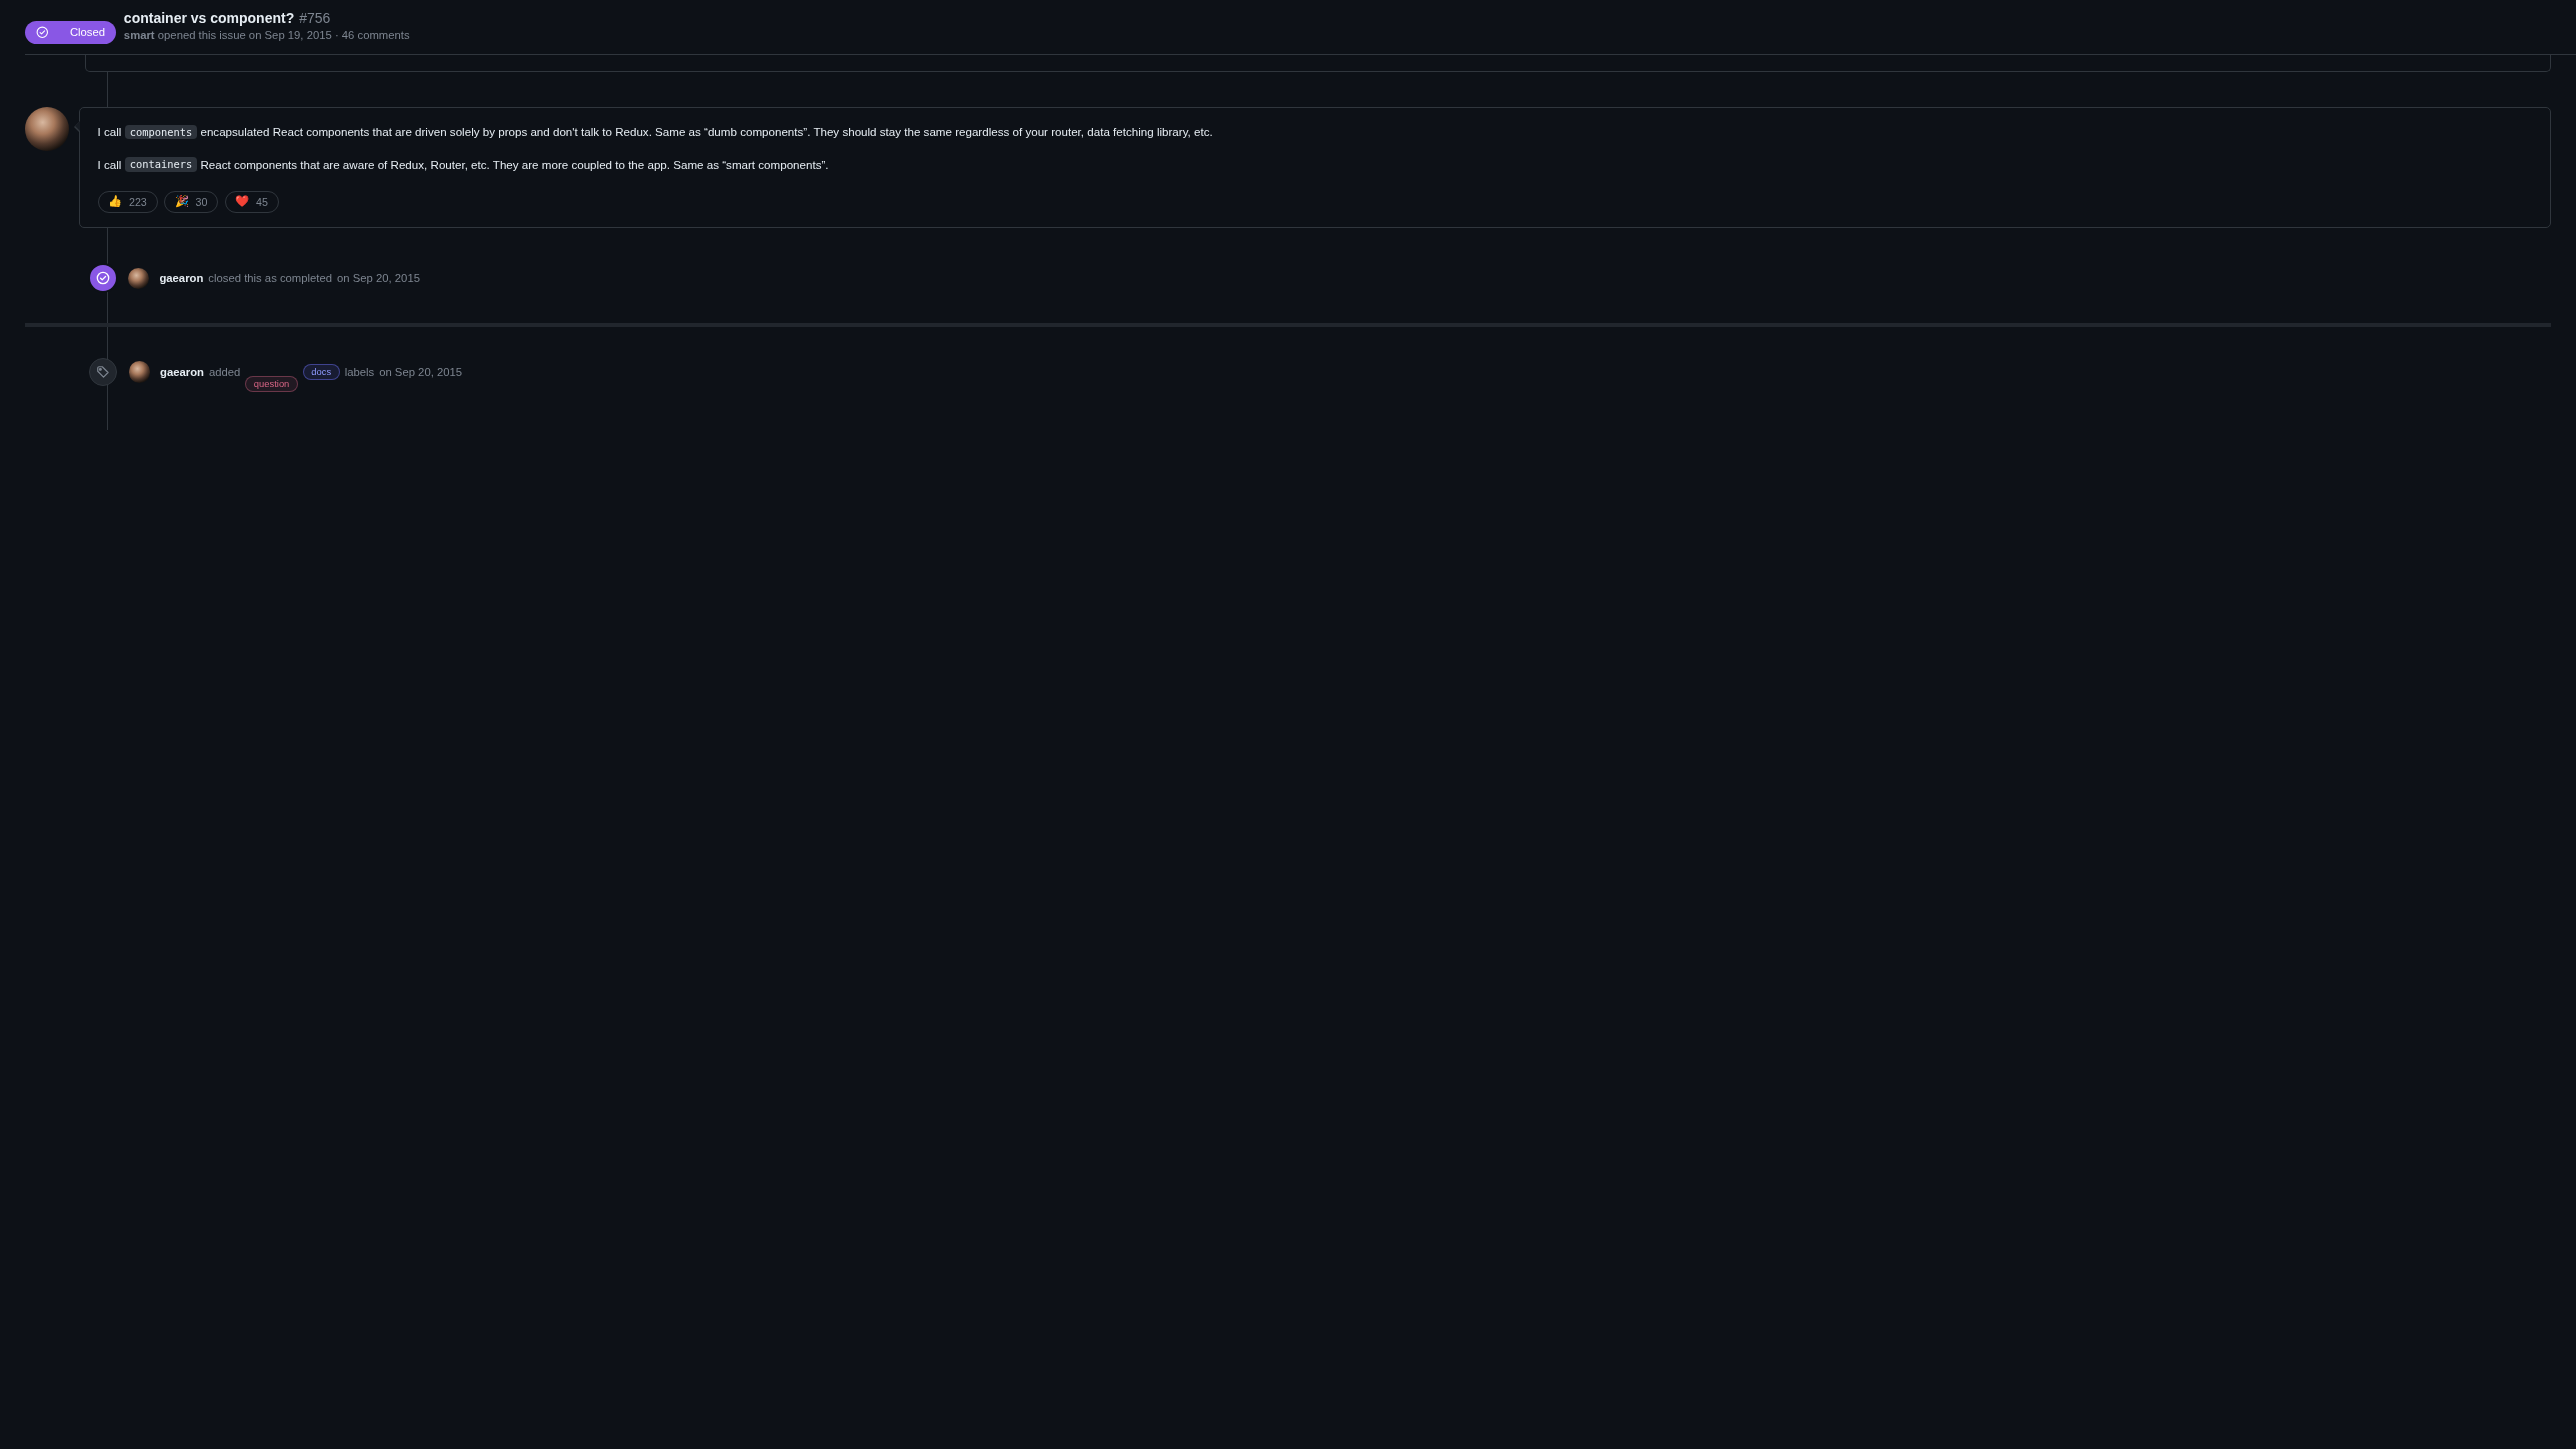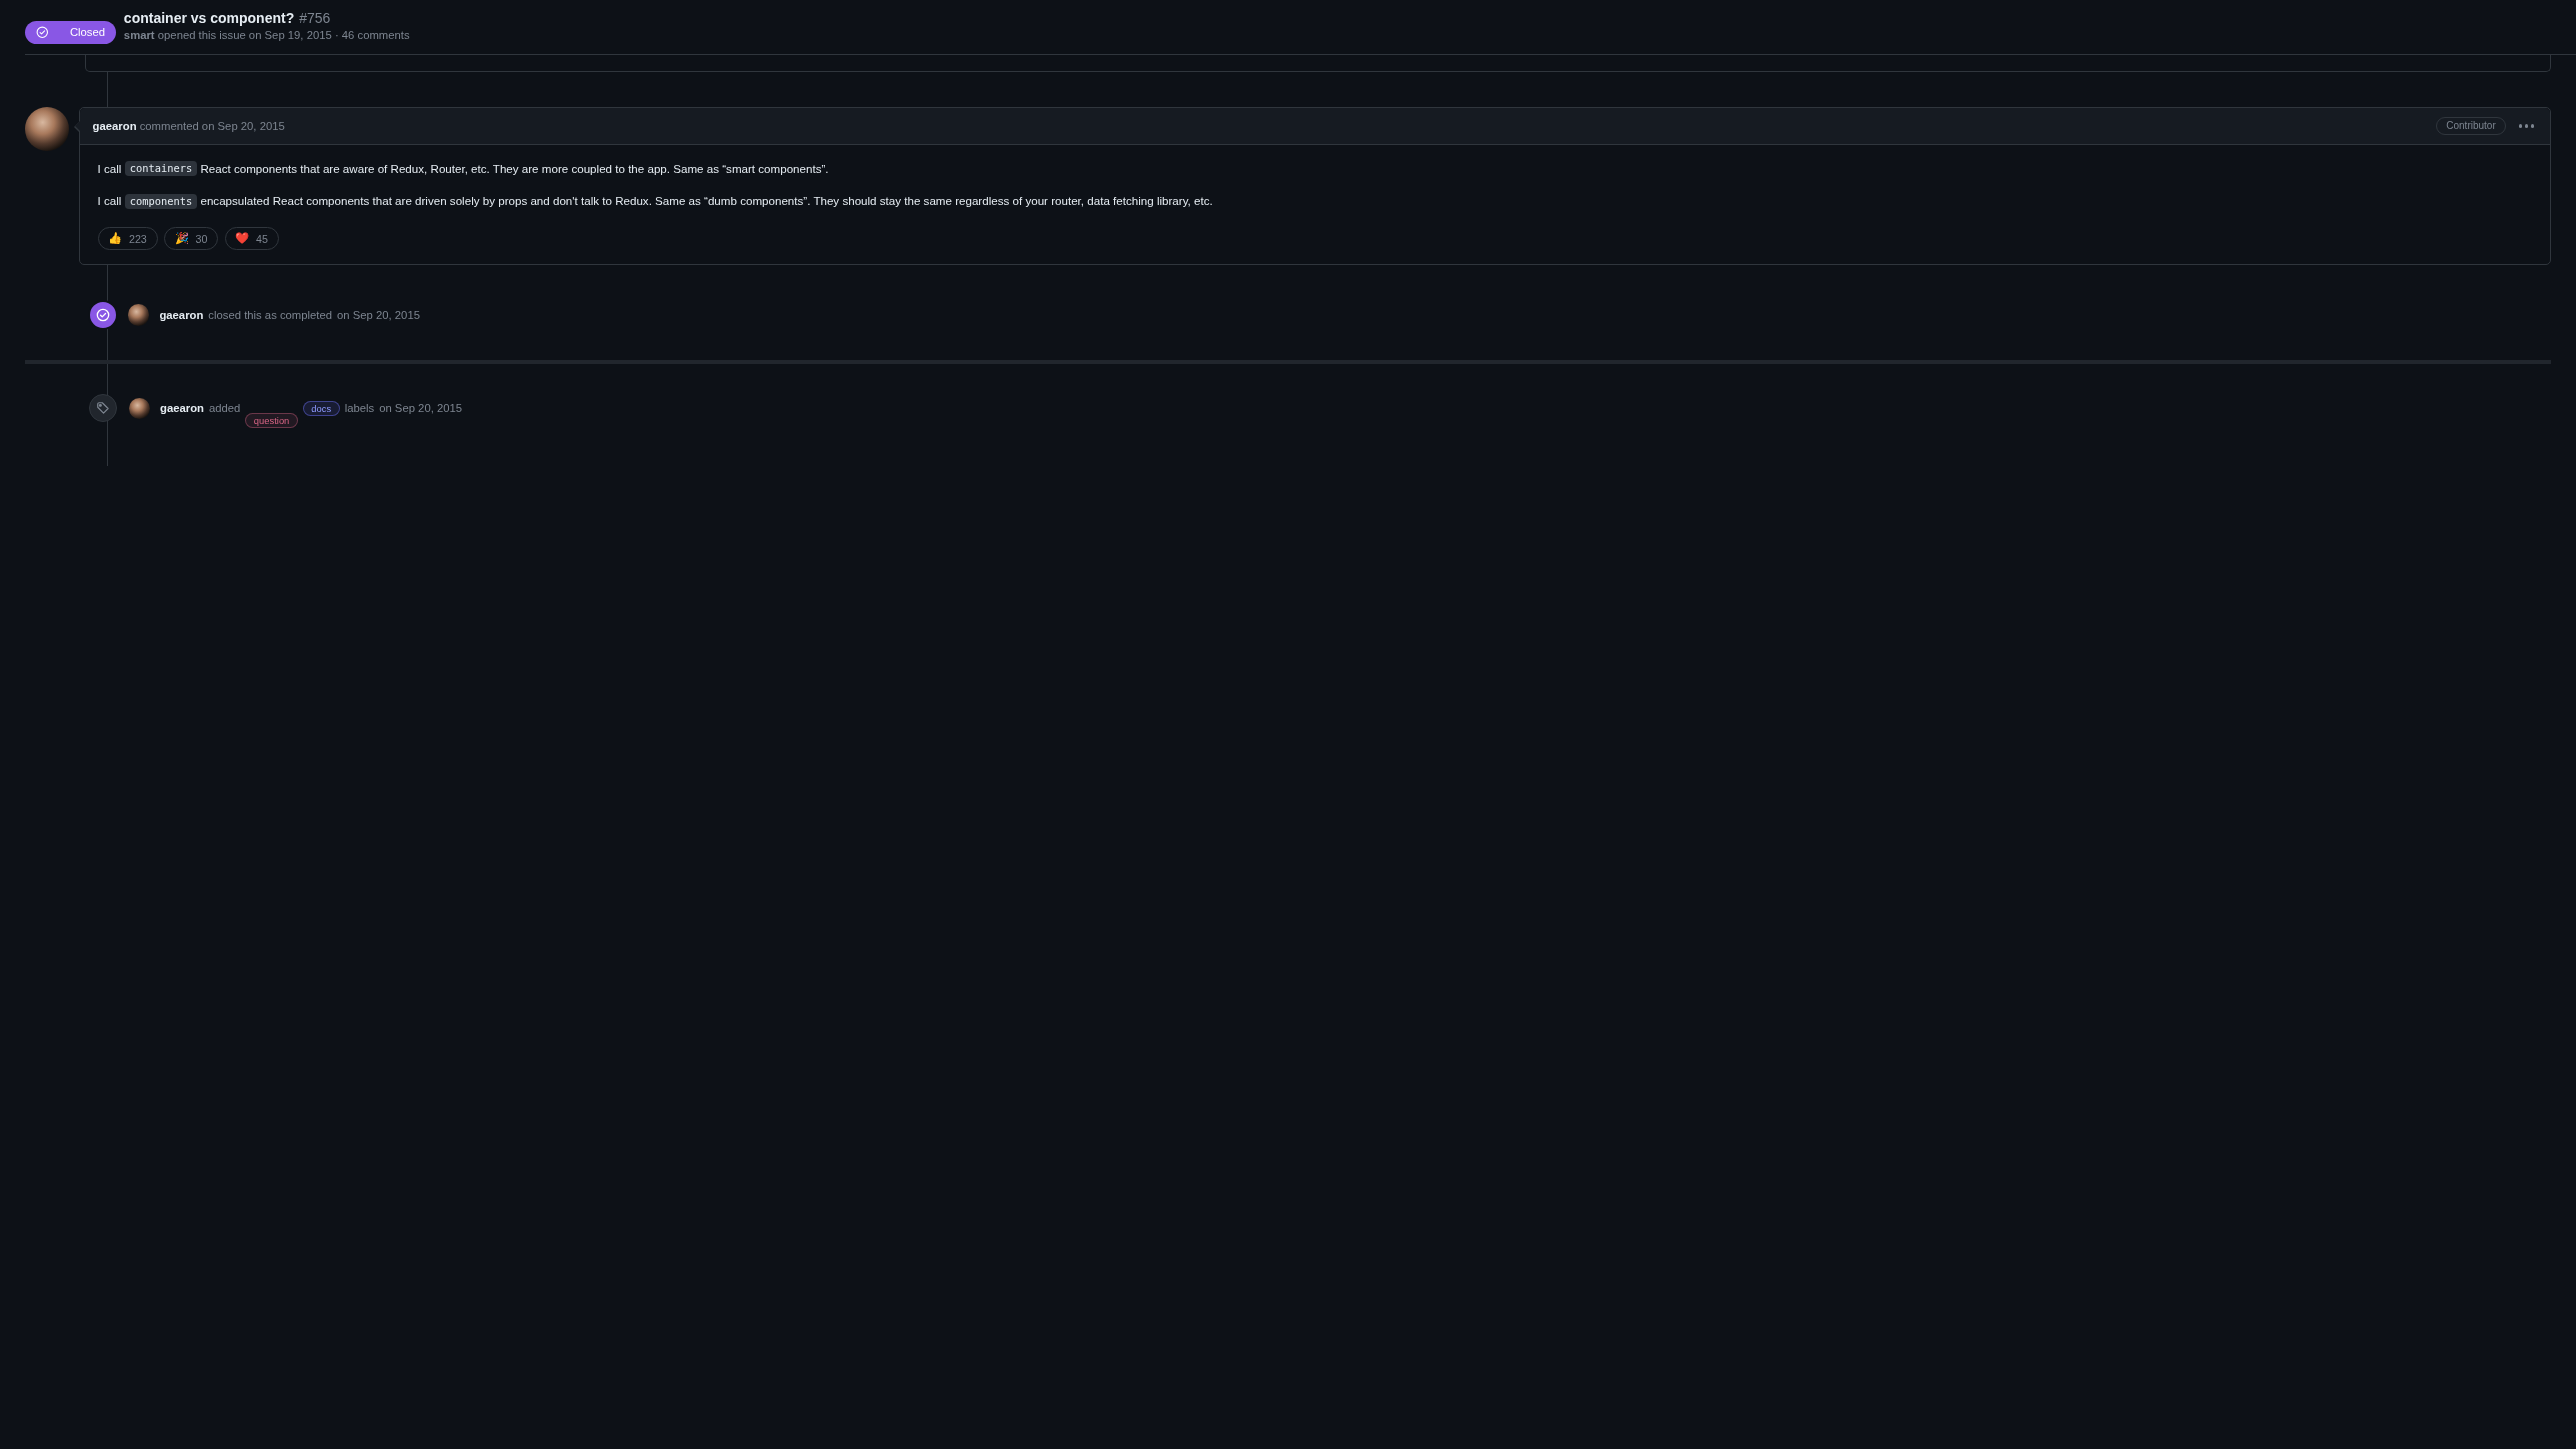--- a/index.html
+++ b/index.html
@@ -292,41 +292,26 @@
 </div>
 
 <div class="timeline">
   <div class="timeline-line"></div>
 
   <div class="prev-comment-stub"></div>
 
   <div class="comment-wrap">
     <div class="avatar"></div>
     <div class="comment-box">
-      <div class="comment-header">
-        <div class="comment-header-left">
-          <span class="author-link">gaearon</span>
-          <span>commented</span>
-          <span>on Sep 20, 2015</span>
-        </div>
-        <div class="comment-header-right">
-          <span class="role-badge">Contributor</span>
-          <div class="kebab">
-            <span></span>
-              <span></span>
-              <span></span>
-          </div>
-        </div>
-      </div>
       <div class="comment-body">
         <p>
-          <span>I call </span><code class="inline-code">containers</code><span> React components that are aware of Redux, Router, etc. They are more coupled to the app. Same as “smart components”.</span>
+          <span>I call </span><code class="inline-code">components</code><span> encapsulated React components that are driven solely by props and don't talk to Redux. Same as “dumb components”. They should stay the same regardless of your router, data fetching library, etc.</span>
         </p>
         <p>
-          <span>I call </span><code class="inline-code">components</code><span> encapsulated React components that are driven solely by props and don't talk to Redux. Same as “dumb components”. They should stay the same regardless of your router, data fetching library, etc.</span>
+          <span>I call </span><code class="inline-code">containers</code><span> React components that are aware of Redux, Router, etc. They are more coupled to the app. Same as “smart components”.</span>
         </p>
       </div>
       <div class="reactions">
         <div class="reaction-pill">
           <span class="reaction-emoji">👍</span>
           <span>223</span>
         </div>
         <div class="reaction-pill">
           <span class="reaction-emoji">🎉</span>
           <span>30</span>

